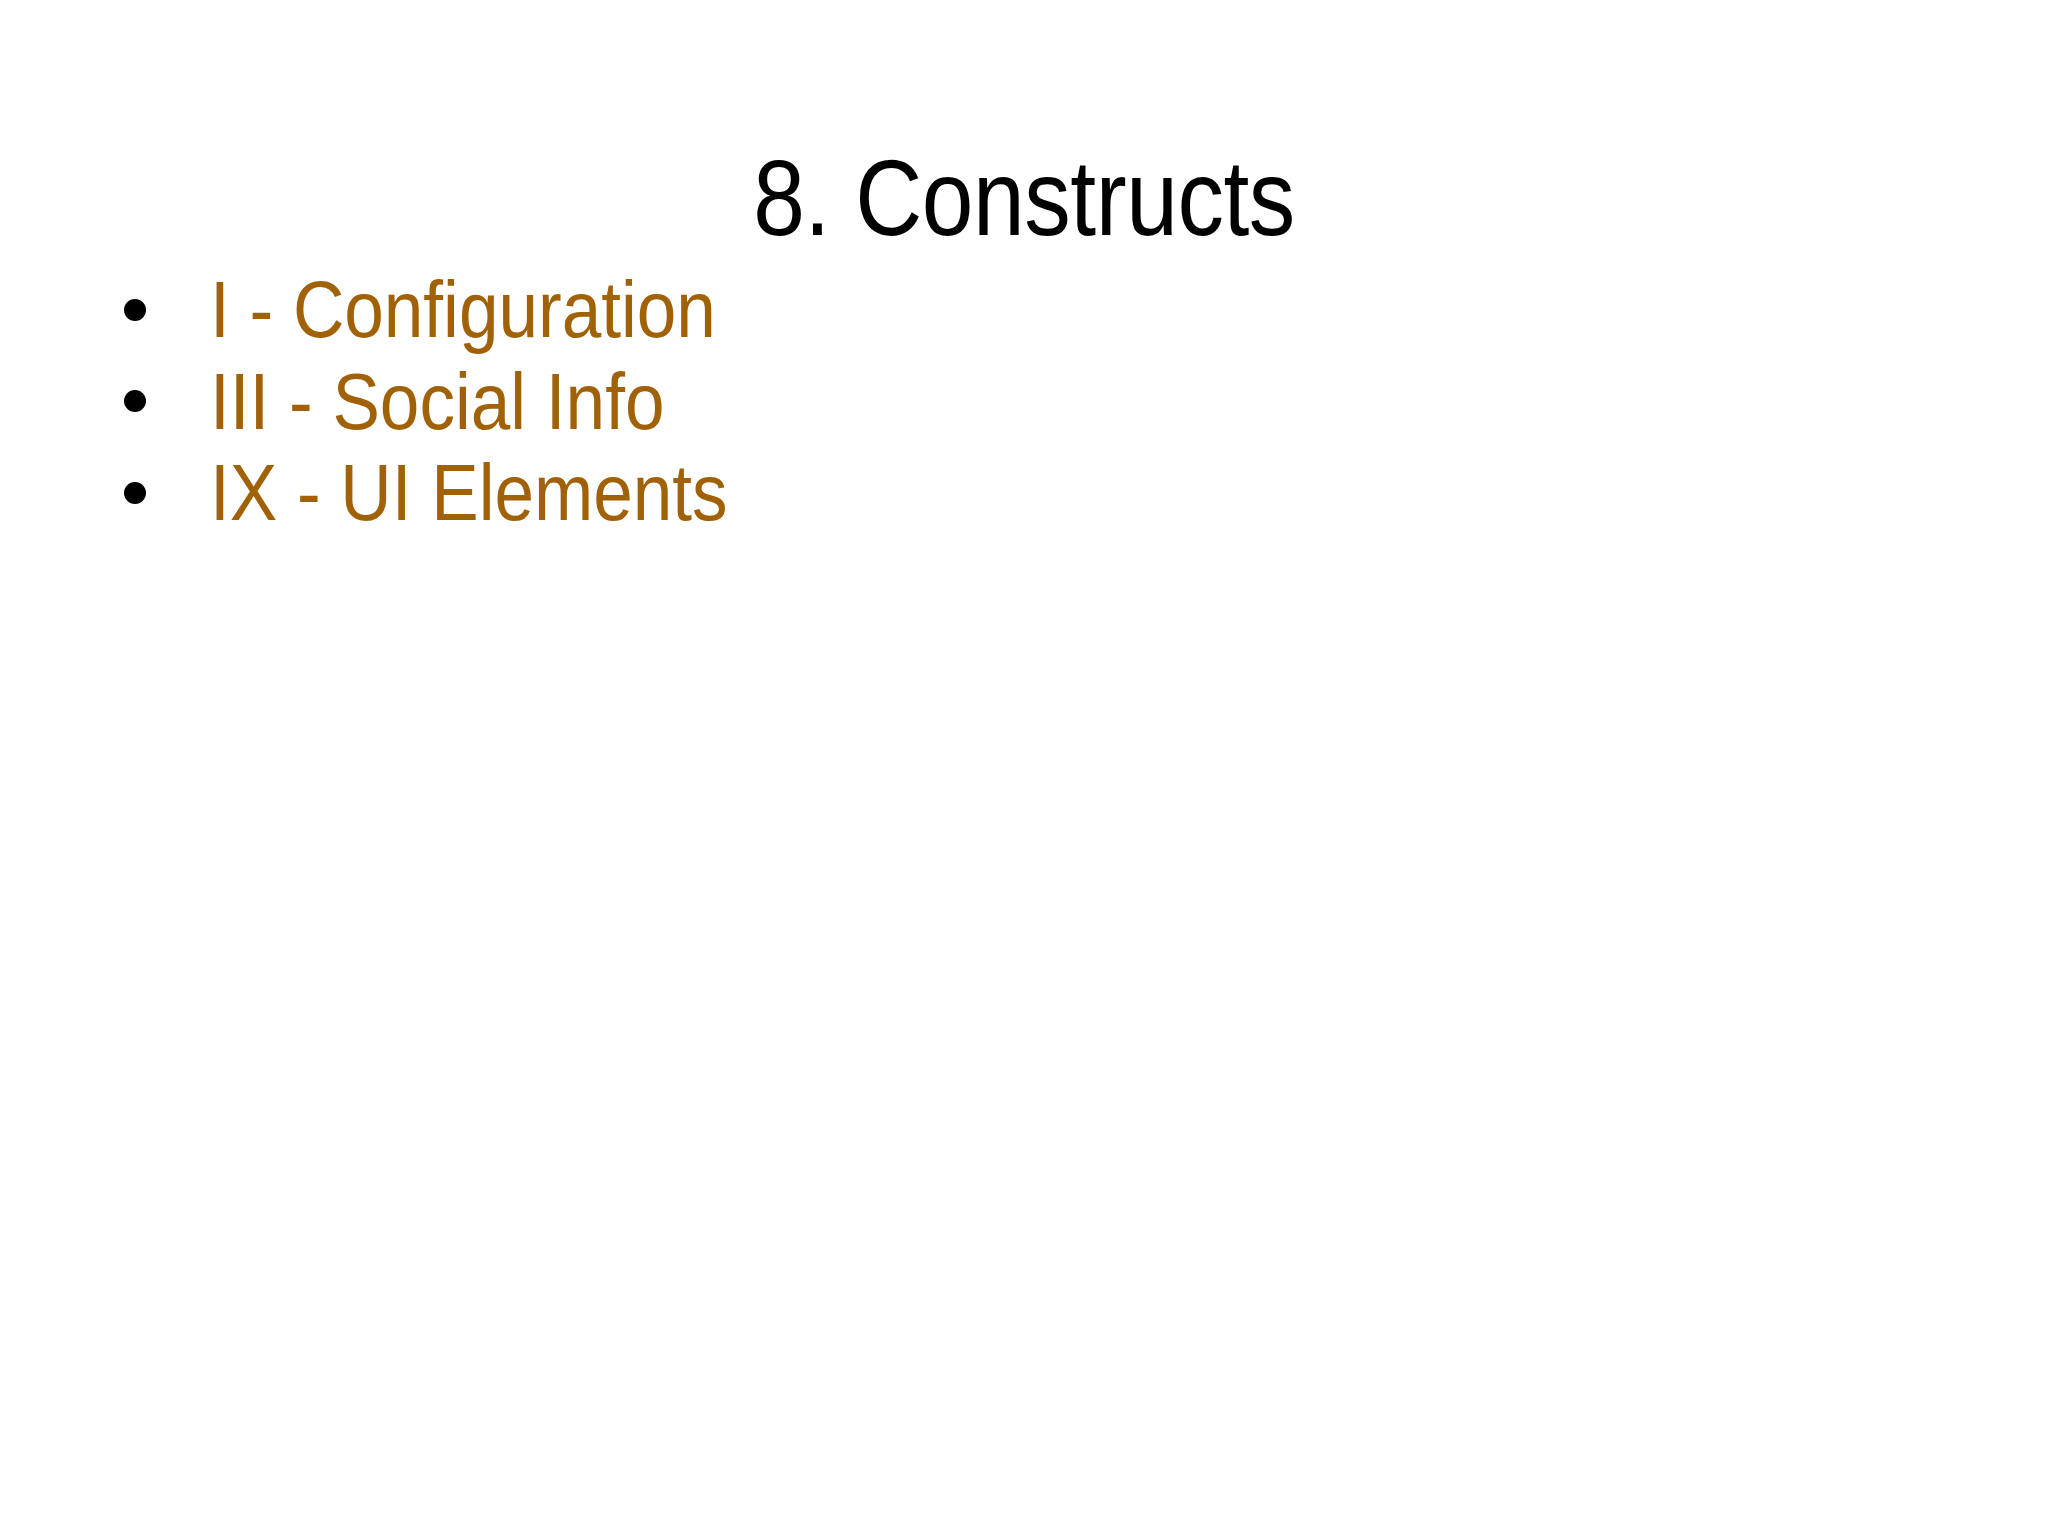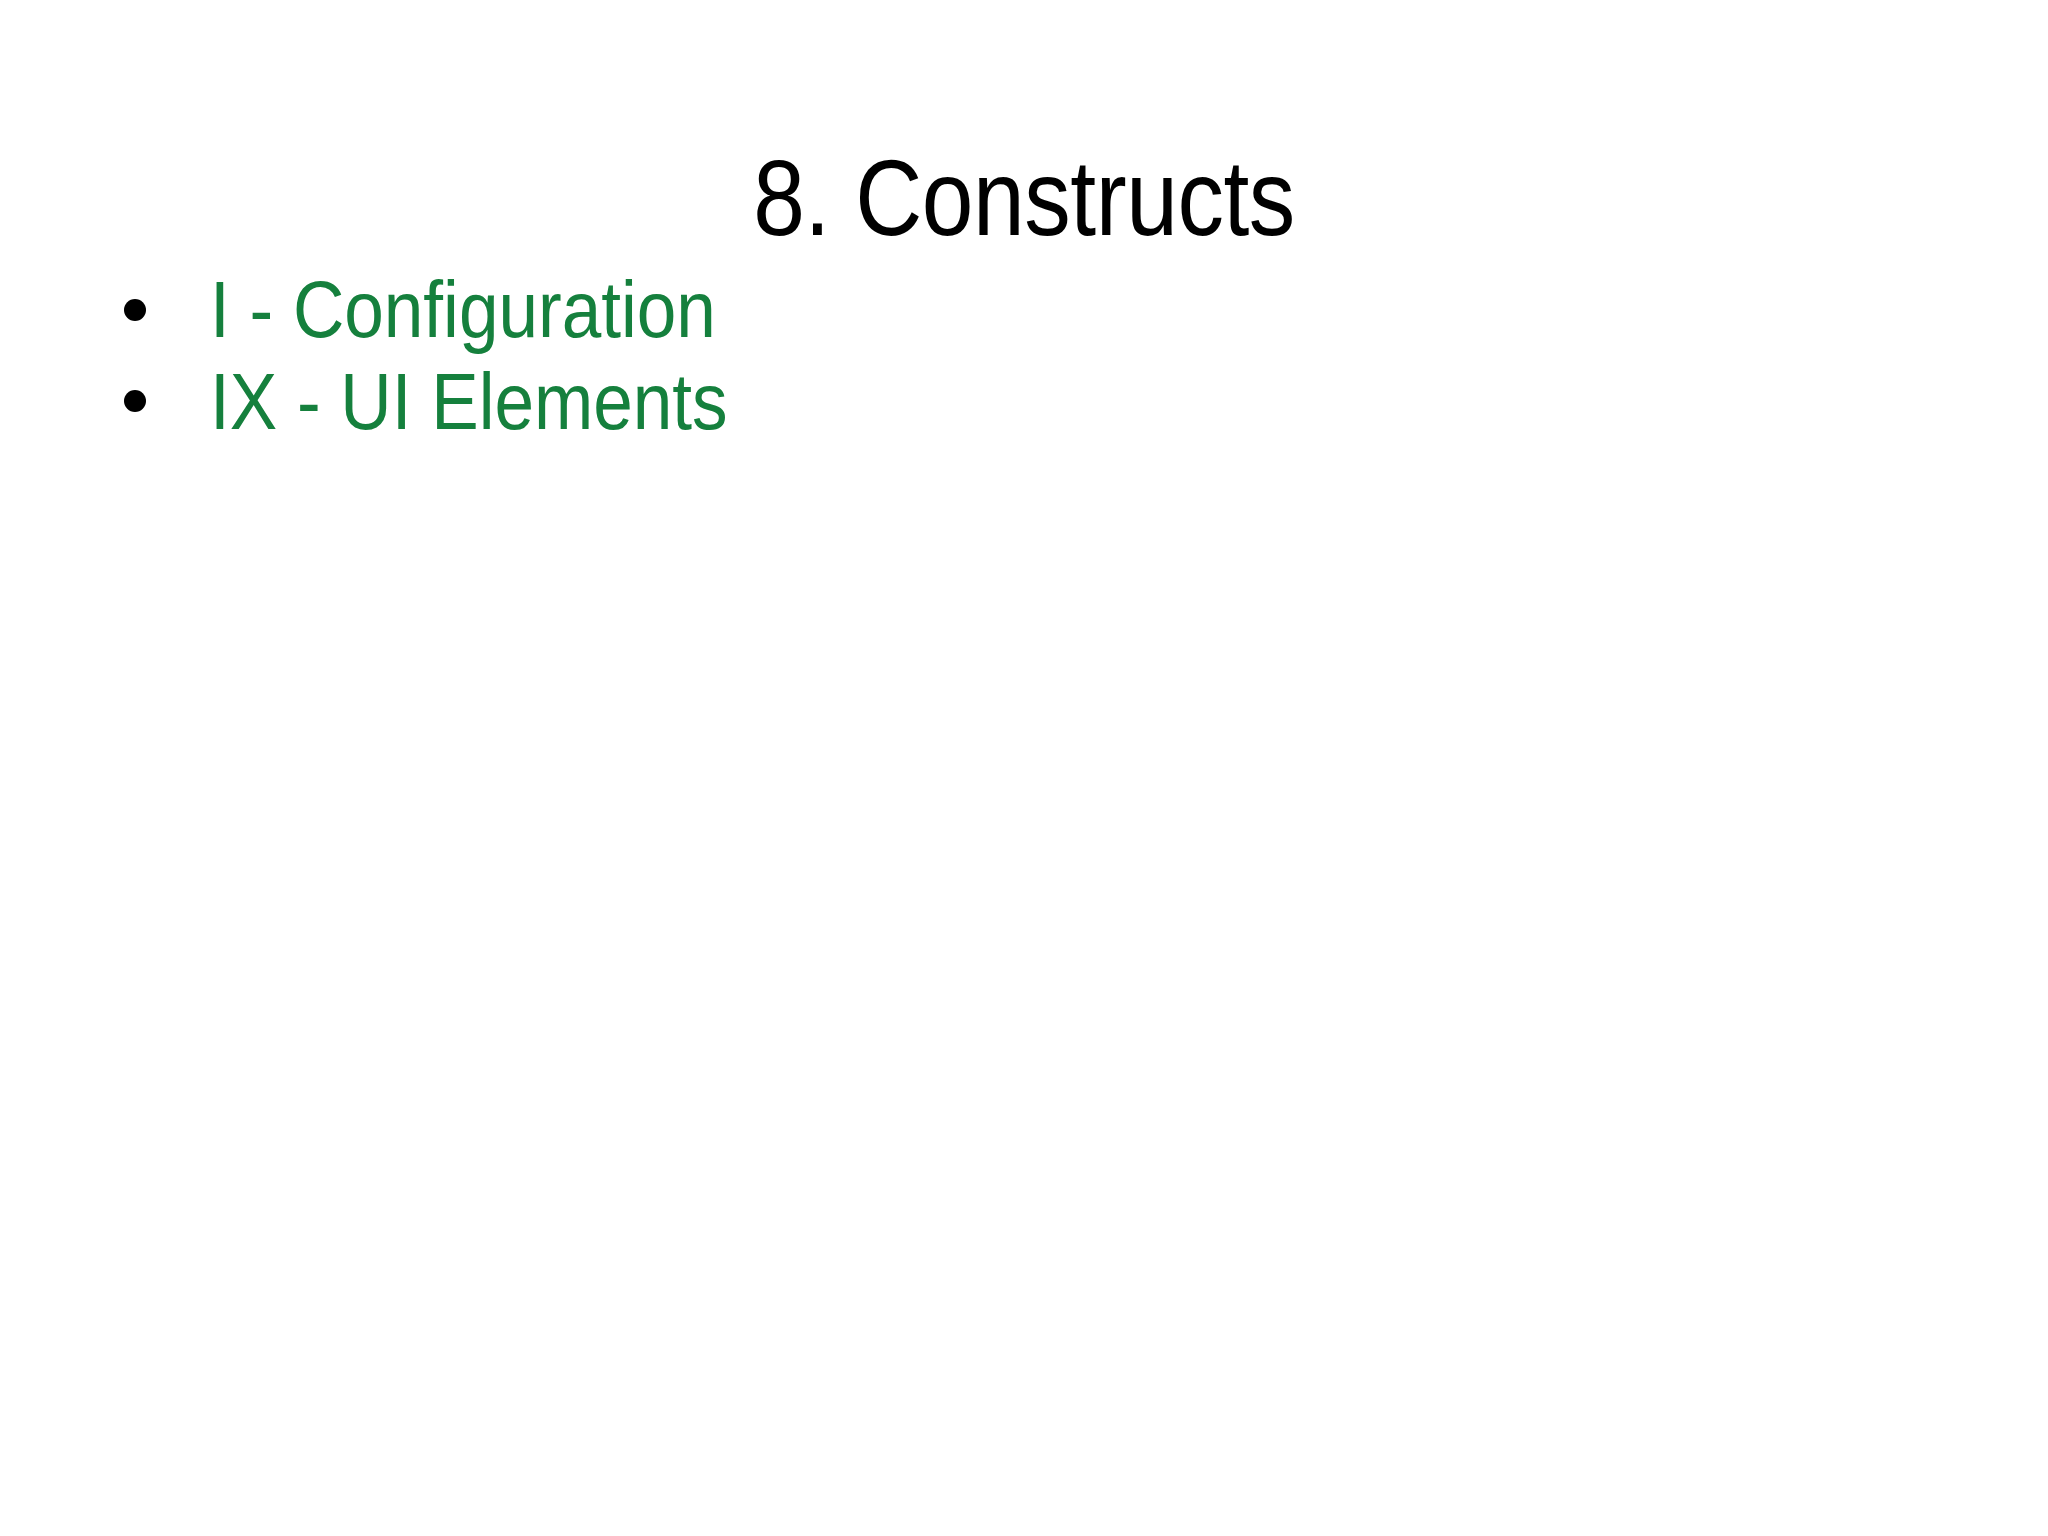--- a/index.html
+++ b/index.html
@@ -53,21 +53,21 @@
 
   .bullet-item {
     position: relative;
     height: 91.5px;
     padding-left: 210px;
     margin: 0;
     font-family: "Liberation Sans", "DejaVu Sans", sans-serif;
     font-size: 79px;
     font-weight: 400;
     line-height: 91.5px;
-    color: #15803d;
+    color: #a16207;
     white-space: nowrap;
     text-decoration: underline;
   }
 
   .bullet-item .bullet-marker {
     position: absolute;
     left: 124px;
     top: 50%;
     width: 22px;
     height: 22px;
@@ -90,20 +90,24 @@
   <h1 class="slide-title">8. Constructs</h1>
 
   <ul class="body-list">
 
     <li class="bullet-item">
       <span class="bullet-marker"></span>
       <span class="bullet-text">I - Configuration</span>
     </li>
 
 
+    <li class="bullet-item">
+      <span class="bullet-marker"></span>
+      <span class="bullet-text">III - Social Info</span>
+    </li>
 
 
 
 
 
 
     <li class="bullet-item">
       <span class="bullet-marker"></span>
       <span class="bullet-text">IX - UI Elements</span>
     </li>

